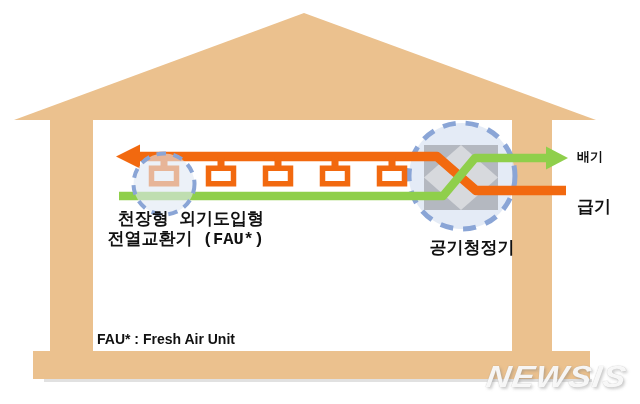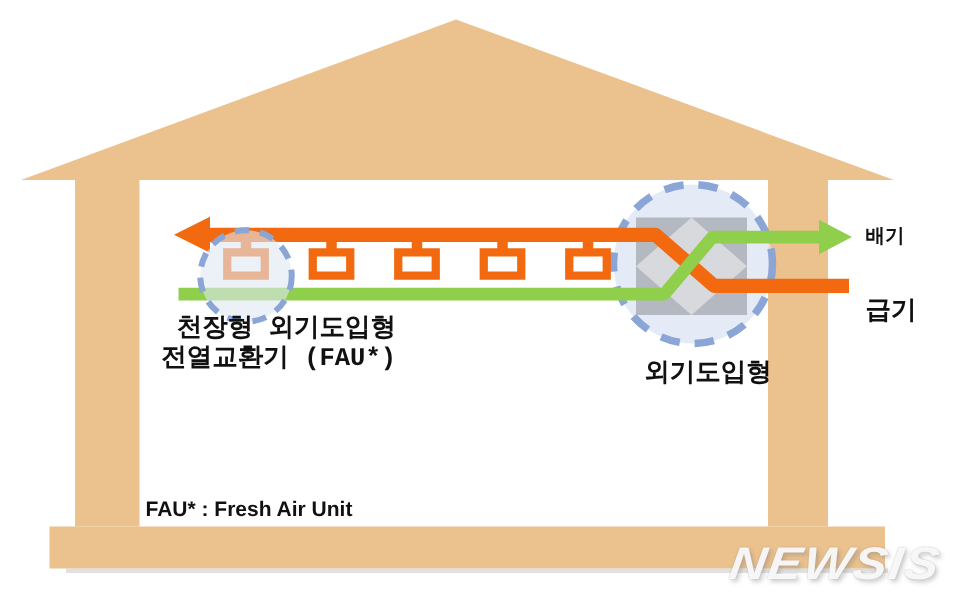--- a/index.html
+++ b/index.html
@@ -98,21 +98,21 @@
   </svg>
 
   <div class="lbl title">
   </div>
 
   <div class="lbl fau-label">
     <div>천장형 외기도입형</div>
     <div>전열교환기 (FAU*)</div>
   </div>
 
-  <div class="lbl hx-label">외기도입형</div>
+  <div class="lbl hx-label">공기청정기</div>
 
   <div class="lbl exhaust-label">배기</div>
 
   <div class="lbl supply-label">급기</div>
 
   <div class="lbl footnote">FAU* : Fresh Air Unit</div>
 
   <div class="watermark">NEWSIS</div>
 
 </div>

